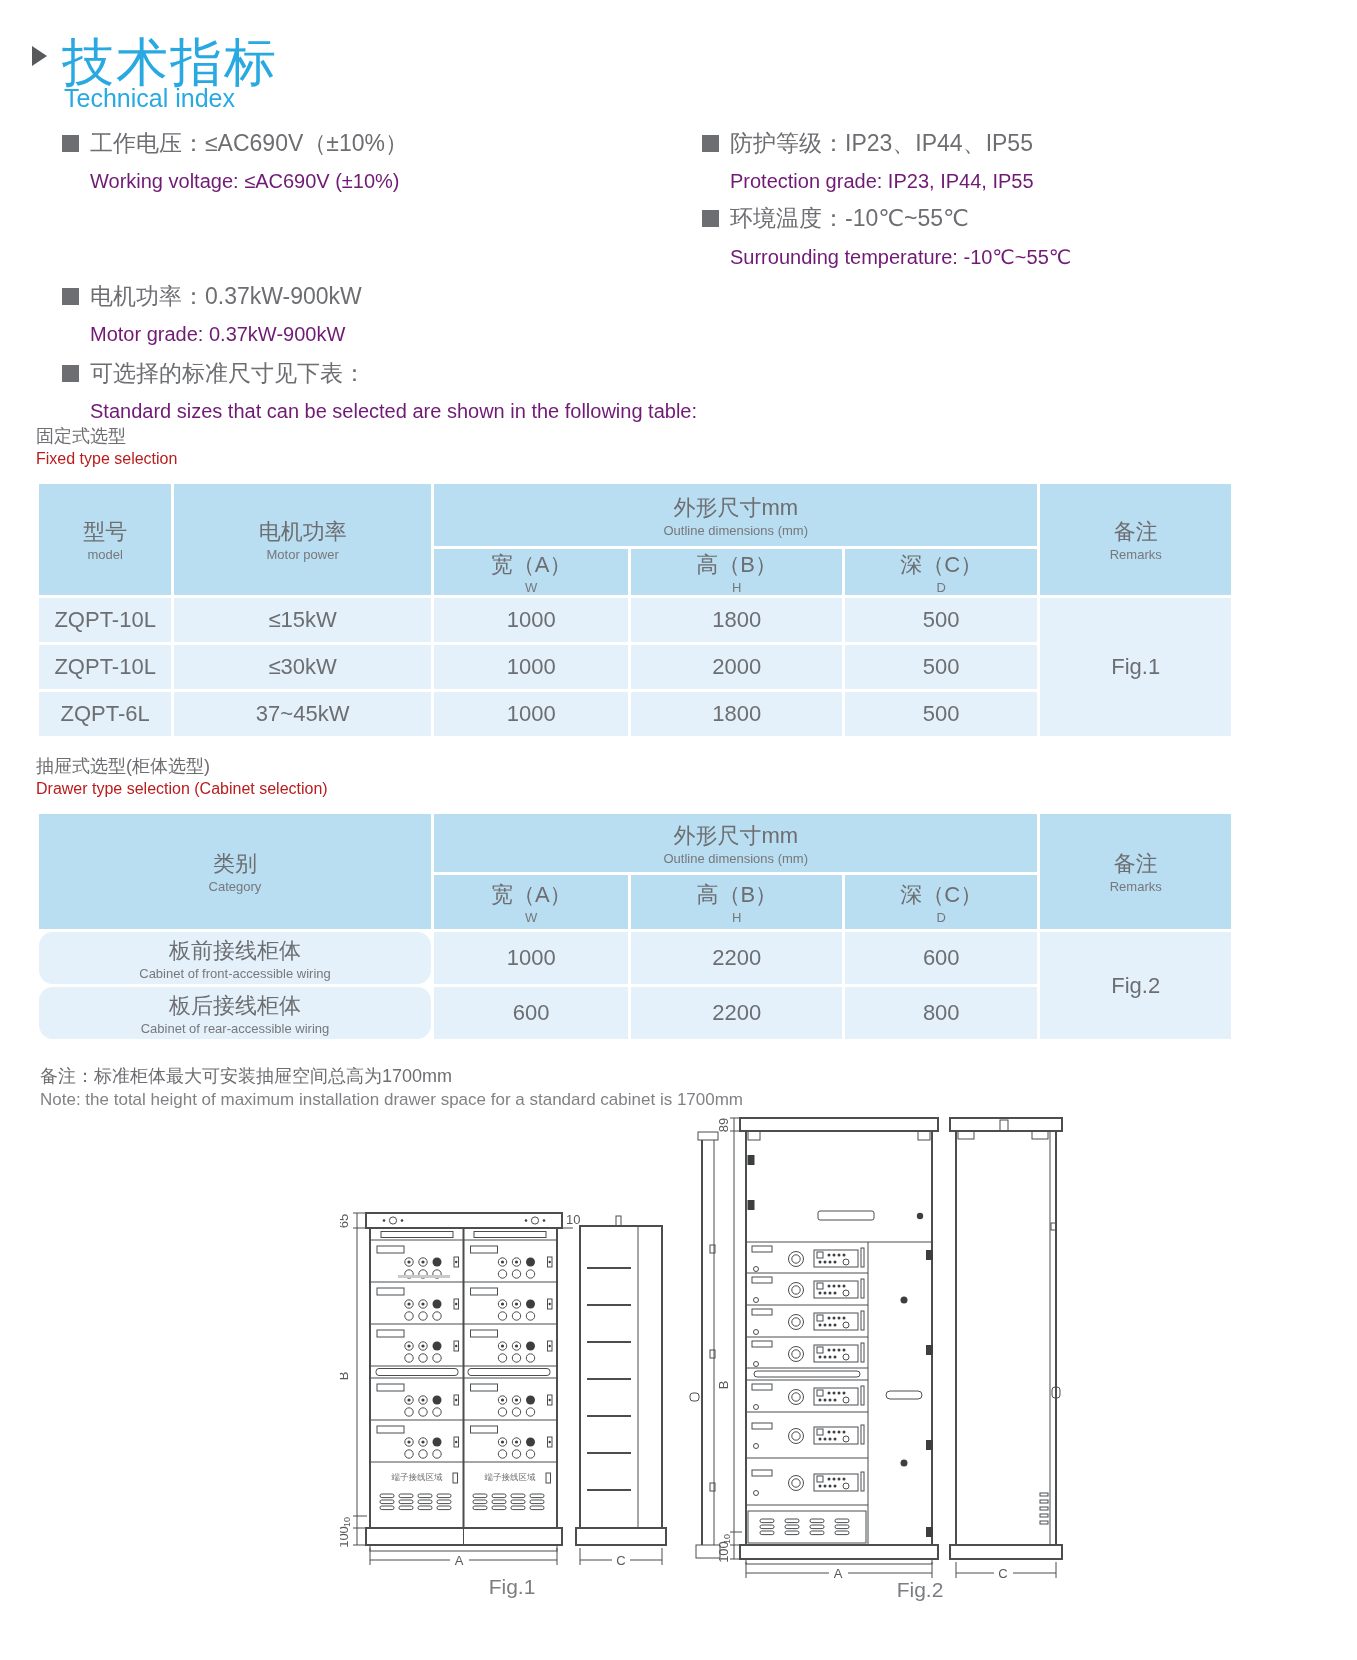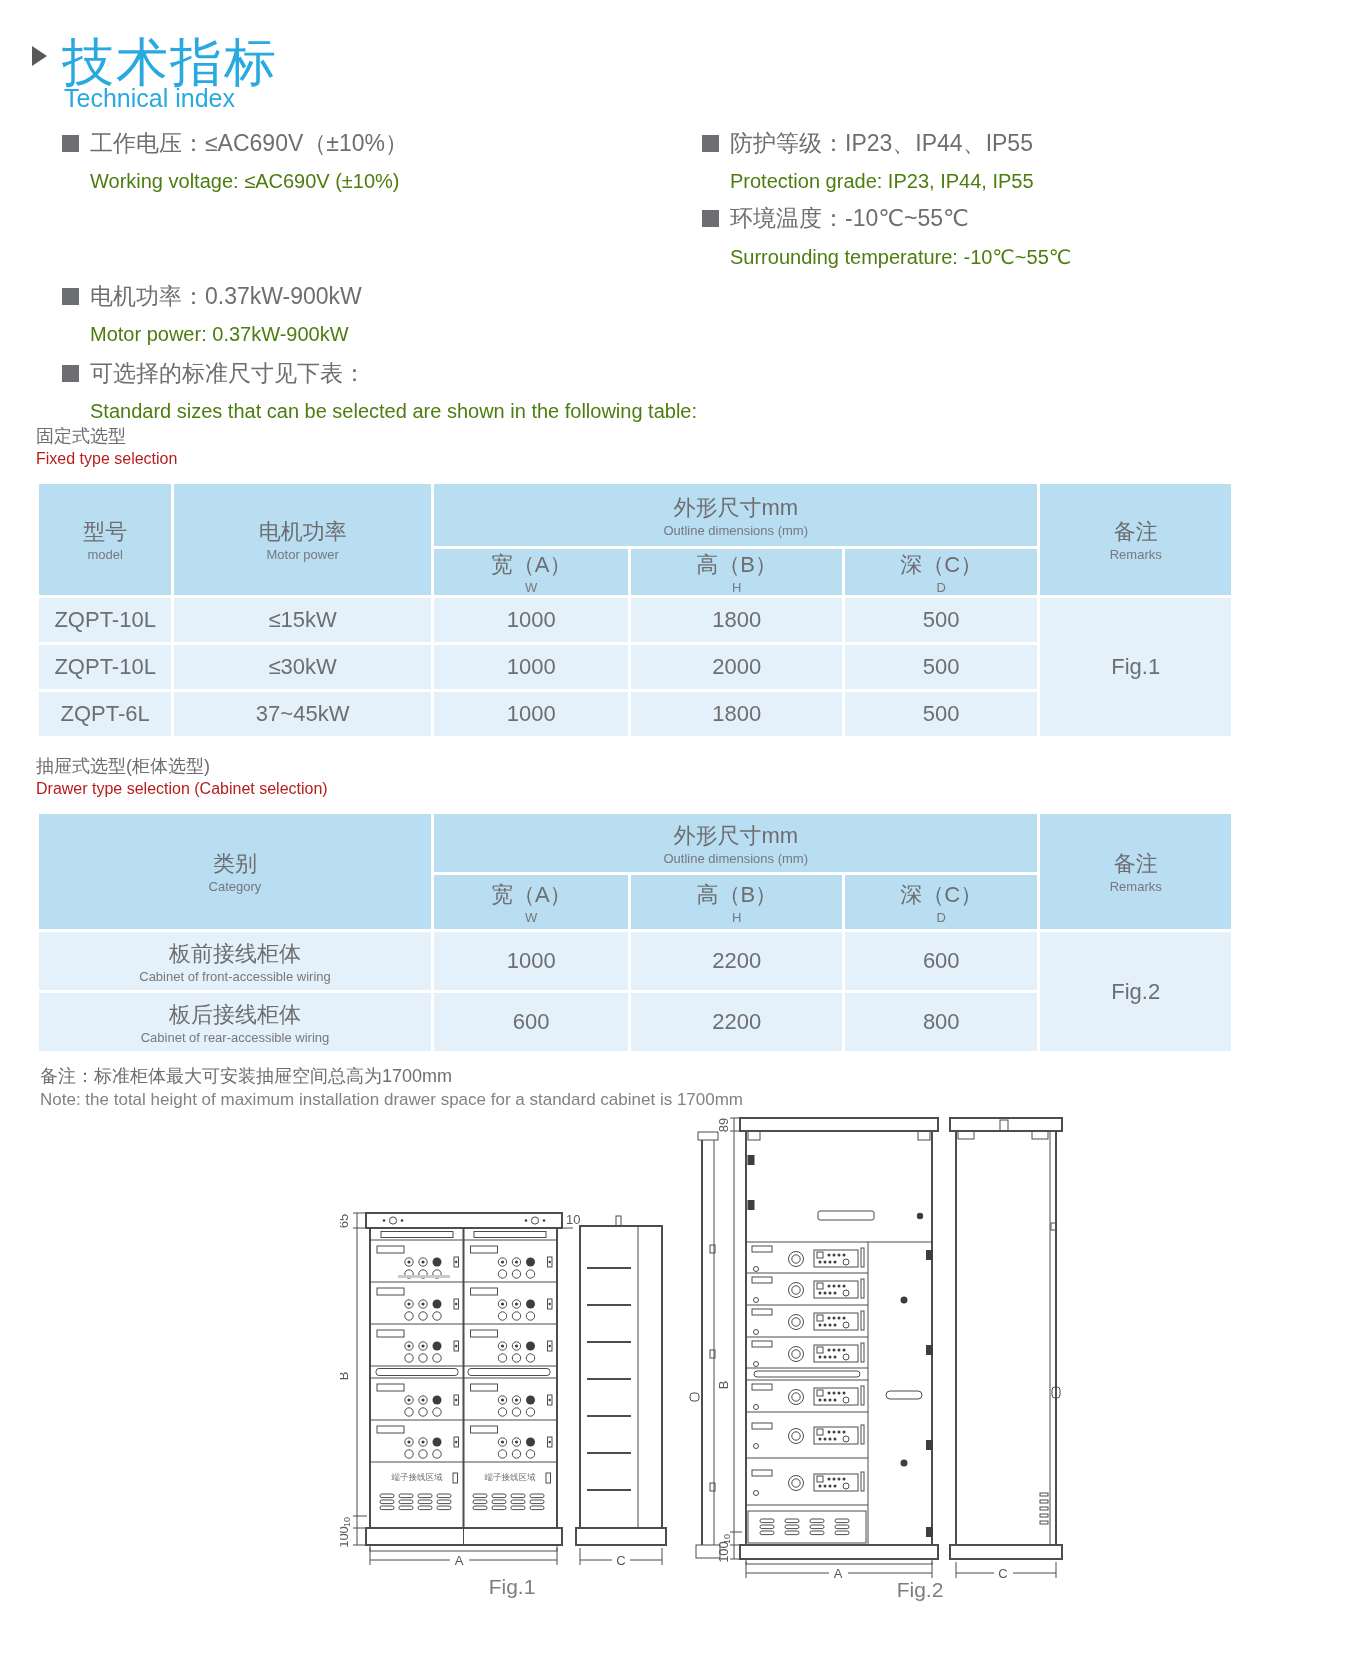--- a/index.html
+++ b/index.html
@@ -8,34 +8,34 @@
 
   
   .sec-arrow{position:absolute;left:32px;top:46px;width:0;height:0;border-left:15px solid #58595b;border-top:10px solid transparent;border-bottom:10px solid transparent;}
   .title-cn{position:absolute;left:62px;top:28px;font-size:52px;color:#29a9e2;letter-spacing:2px;}
   .title-en{position:absolute;left:64px;top:84px;font-size:25px;color:#29a9e2;}
 
   
   .spec{position:absolute;white-space:nowrap;}
   .spec .cn{font-size:23px;color:#6d6e71;display:flex;align-items:center;}
   .bullet{width:17px;height:17px;background:#6d6e71;display:inline-block;margin-right:11px;flex:0 0 auto;}
-  .spec .en{font-size:20px;color:#4d7c0f;margin:11px 0 0 28px;}
+  .spec .en{font-size:20px;color:#701a75;margin:11px 0 0 28px;}
 
   .subhead{position:absolute;font-size:18px;color:#6d6e71;}
   .subhead.en{font-size:16px;color:#b91c1c;text-align:center;}
 
   
   table.spec-table{position:absolute;border-collapse:separate;border-spacing:3px;table-layout:fixed;}
   table.spec-table th,table.spec-table td{padding:0;text-align:center;vertical-align:middle;font-weight:normal;margin-left:25px;}
   .hd{background:#b9ddf1;}
   .bd{background:#e4f1fa;}
   .c22{font-size:22px;color:#6d6e71;}
   .c17{font-size:13px;color:#77787b;}
   .rowh1{height:62px;} .rowh2{height:46px;} .rowb{height:44px;}
-  .t2h1{height:58px;} .t2h2{height:54px;} .t2b{height:58px;}
+  .t2h1{height:58px;} .t2h2{height:54px;} .t2b{height:52px;border-radius:14px;}
 
   .note-cn{position:absolute;font-size:18px;color:#6d6e71;}
   .note-en{position:absolute;font-size:17px;color:#808285;}
 
   
   svg .ln{fill:none;stroke:#4b4d4f;stroke-width:1;}
   svg .thk{stroke-width:2;}
   svg .fil{fill:#3c3e40;stroke:none;}
   svg .dim{font-size:13px;fill:#58595b;}
   svg .dims{font-size:9px;fill:#58595b;}
@@ -56,21 +56,21 @@
         <span class="bullet"></span>
         <span>工作电压：≤AC690V（±10%）</span>
       </div>
     <div class="en">Working voltage: ≤AC690V (±10%)</div>
   </div>
   <div class="spec" style="left:62px;top:281px">
     <div class="cn">
         <span class="bullet"></span>
         <span>电机功率：0.37kW-900kW</span>
       </div>
-    <div class="en">Motor power: 0.37kW-900kW</div>
+    <div class="en">Motor grade: 0.37kW-900kW</div>
   </div>
   <div class="spec" style="left:62px;top:358px">
     <div class="cn">
         <span class="bullet"></span>
         <span>可选择的标准尺寸见下表：</span>
       </div>
     <div class="en">Standard sizes that can be selected are shown in the following table:</div>
   </div>
   <div class="spec" style="left:702px;top:128px">
     <div class="cn">

